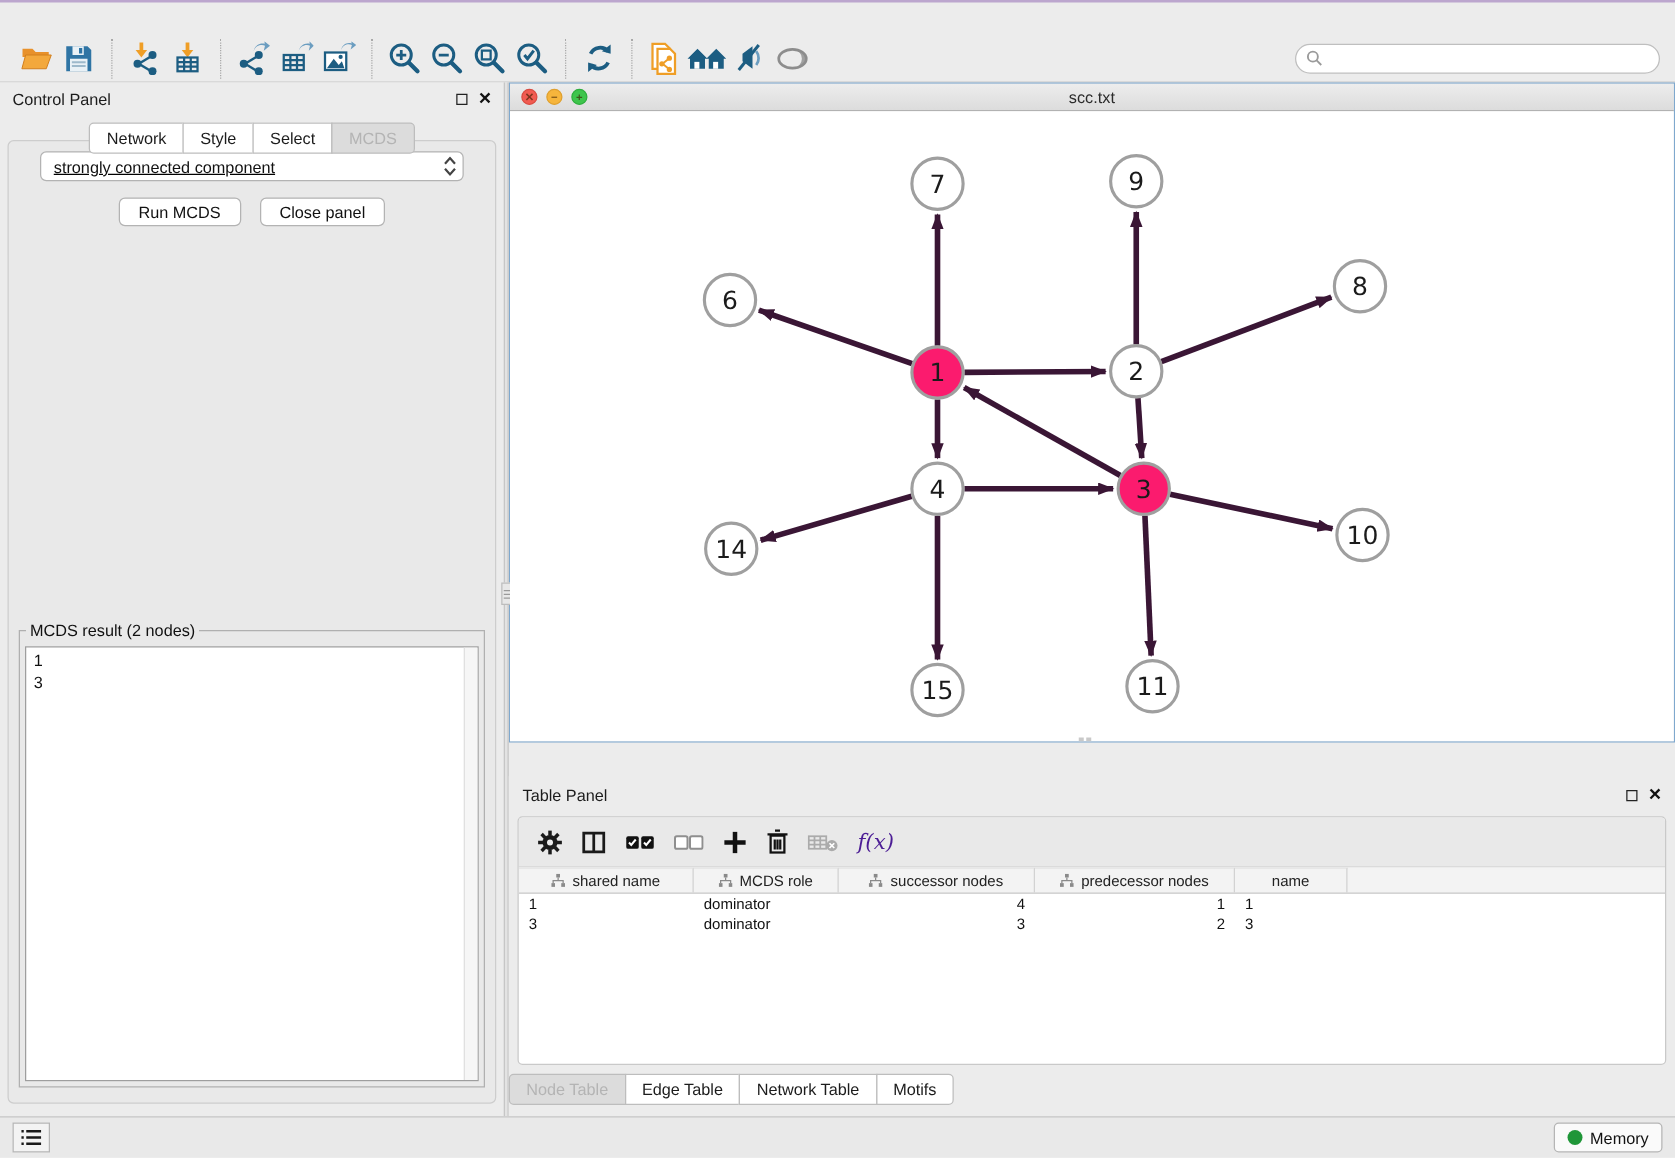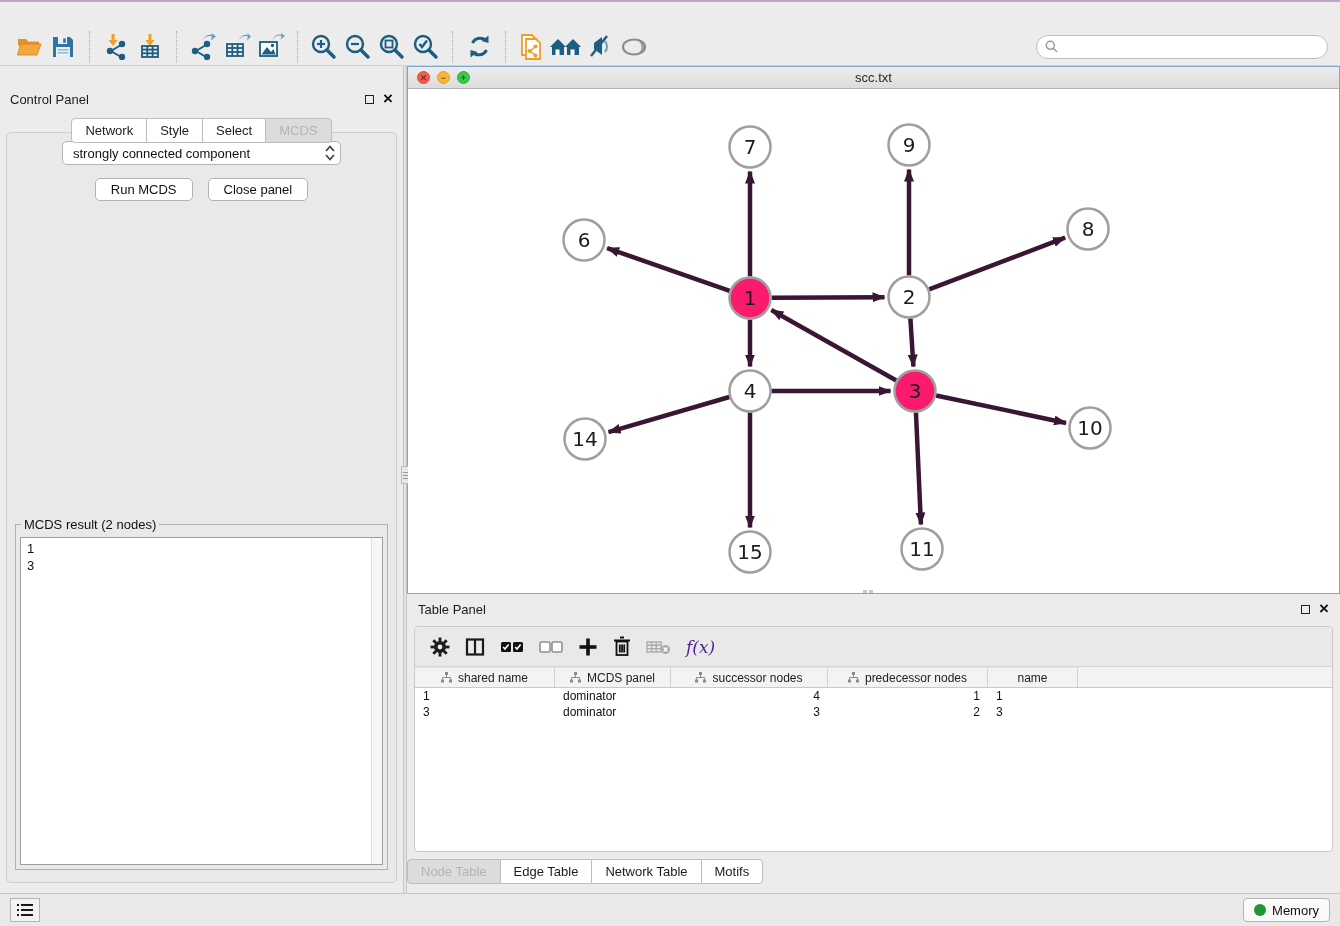--- a/index.html
+++ b/index.html
@@ -16,37 +16,37 @@
   .toolbar { position:absolute; top:26px; left:0; right:0; height:38px; display:flex; align-items:center;
              padding:0 12px; border-bottom:1px solid #d2d2d2; }
   .tbtn { width:34px; height:32px; display:flex; align-items:center; justify-content:center; }
   .tsep { width:1px; height:32px; border-left:1px dotted #a9a9a9; margin:0 9px; }
   .search-box { margin-left:auto; width:292px; height:24px; background:#fff; border:1px solid #bfbfbf;
                 border-radius:13px; display:flex; align-items:center; padding:0 8px; gap:5px; }
   .search-box input { border:none; outline:none; flex:1; font-size:13px; background:transparent; }
   
   .main { position:absolute; top:64px; bottom:33px; left:0; right:0; display:flex; }
   
-  .control-panel { width:403px; position:relative; background:#ececec;margin-top:20px; }
+  .control-panel { width:403px; position:relative; background:#ececec; }
   .cp-header { position:absolute; top:0; left:0; right:0; height:26px; display:flex; align-items:center; padding:0 10px; }
   .panel-title { font-size:13px; color:#1c1c1c; }
   .panel-hdr-icons { margin-left:auto; display:flex; gap:9px; align-items:center; }
   .float-icon { width:9px; height:9px; border:1.6px solid #222; display:inline-block; }
   .close-x { font-size:17px; font-weight:bold; color:#111; line-height:10px; }
   .cp-tabs { position:absolute; top:32px; left:0; right:0; display:flex; justify-content:center; z-index:2; }
   .tab-btn { font-size:13px; padding:4px 13px; background:#fff; border:1px solid #bdbdbd; margin-left:-1px;
              color:#1c1c1c; white-space:nowrap; }
   .tab-btn:first-child { border-radius:4px 0 0 4px; margin-left:0; }
   .tab-btn:last-child { border-radius:0 4px 4px 0; }
   .tab-btn.pressed { background:#dcdcdc; color:#b4b4b4; }
   .cp-body { position:absolute; top:46px; left:6px; right:6px; bottom:10px; background:#e9e9e9;
              border:1px solid #cdcdcd; border-radius:5px; }
   .opt-label { margin-top:27px; text-align:center; font-size:13px; color:#1c1c1c; }
-  .criterion-select { margin:8px auto 0; width:279px; height:24px; background:#fff; border:1px solid #b3b3b3;
-                      border-radius:5px; display:flex; align-items:center; padding:0 4px 0 10px; }
+  .criterion-select { margin:8px auto 0; width:339px; height:24px; background:#fff; border:1px solid #b3b3b3;
+                      border-radius:5px; display:flex; align-items:center; padding:0 4px 0 10px;text-decoration:underline; }
   .criterion-select .val { flex:1; font-size:13px; color:#111; }
   .cp-buttons { margin-top:13px; display:flex; justify-content:center; gap:15px; }
   .btn { font-size:13px; padding:3px 15px; background:#fff; border:1px solid #b3b3b3; border-radius:5px; color:#111; }
   .mcds-fieldset { position:absolute; top:384px; left:8px; right:8px; bottom:12px; border:1px solid #b0b0b0; padding:3px; }
   .mcds-fieldset legend { font-size:13px; color:#111; padding:0 3px; margin-left:2px; }
   .result-area { position:absolute; top:5px; left:4px; right:4px; bottom:4px; background:#fff; border:1px solid #9e9e9e; overflow:hidden; }
   .result-area .line { font-size:13px; color:#111; padding:0 6px; line-height:17px; }
   .result-area .line:first-child { padding-top:2px; }
   .vscroll { position:absolute; top:0; bottom:0; right:0; width:11px; background:#f6f6f6; border-left:1px solid #e0e0e0; }
   
@@ -64,21 +64,21 @@
                     color:rgba(60,30,0,.65); font-weight:bold; }
   .tl-red { background:#f15b51; border:1px solid #d94c42; }
   .tl-yellow { background:#f6b53c; border:1px solid #dfa02f; }
   .tl-green { background:#3ec54c; border:1px solid #2fae3e; }
   .nw-title { width:100%; text-align:center; font-size:13px; color:#2b2b2b; }
   .nw-canvas { flex:1; position:relative; background:#ffffff; }
   .nw-canvas svg { position:absolute; inset:0; }
   .h-grip { position:absolute; bottom:-1px; left:452px; width:16px; height:5px; display:flex; gap:2px; align-items:center; justify-content:center; }
   .h-grip i { width:4px; height:3px; background:#c9c9c9; }
   
-  .table-panel { flex:1; position:relative; background:#ececec; }
+  .table-panel { flex:1; position:relative; background:#ececec;margin-top:27px; }
   .tp-header { position:absolute; top:2px; left:0; right:0; height:26px; display:flex; align-items:center; padding:0 11px; }
   .tp-container { position:absolute; top:32px; left:7px; right:7px; bottom:41px; background:#fff;
                   border:1px solid #c9c9c9; border-radius:4px; overflow:hidden; display:flex; flex-direction:column; }
   .tp-toolbar { height:40px; background:#e9e9e9; border-bottom:1px solid #d6d6d6; display:flex; align-items:center;
                 gap:15px; padding:0 15px; flex:0 0 40px; }
   .thead { display:flex; height:21px; background:#f3f3f3; border-bottom:1px solid #c9c9c9; }
   .th { display:flex; align-items:center; justify-content:center; gap:6px; font-size:12px; color:#222;
         border-right:1px solid #d2d2d2; border-top:1px solid #e3e3e3; }
   .trow { display:flex; height:16px; }
   .td { font-size:12px; color:#111; padding:0 8px; line-height:16px; }
@@ -513,21 +513,21 @@
               <svg width="11" height="11" viewBox="0 0 11 11">
                   <g fill="#8a8a8a">
                     <rect x="4" y="0" width="3" height="3"></rect>
                     <rect x="0" y="7.5" width="3" height="3"></rect>
                     <rect x="8" y="7.5" width="3" height="3"></rect>
                   </g>
                   <g stroke="#8a8a8a" fill="none">
                     <path d="M5.5 3 V5.5 M1.5 7.5 V5.5 H9.5 V7.5"></path>
                   </g>
                 </svg>
-              <span>MCDS panel</span>
+              <span>MCDS role</span>
             </div>
             <div class="th" style="width:157px">
               <svg width="11" height="11" viewBox="0 0 11 11">
                   <g fill="#8a8a8a">
                     <rect x="4" y="0" width="3" height="3"></rect>
                     <rect x="0" y="7.5" width="3" height="3"></rect>
                     <rect x="8" y="7.5" width="3" height="3"></rect>
                   </g>
                   <g stroke="#8a8a8a" fill="none">
                     <path d="M5.5 3 V5.5 M1.5 7.5 V5.5 H9.5 V7.5"></path>

